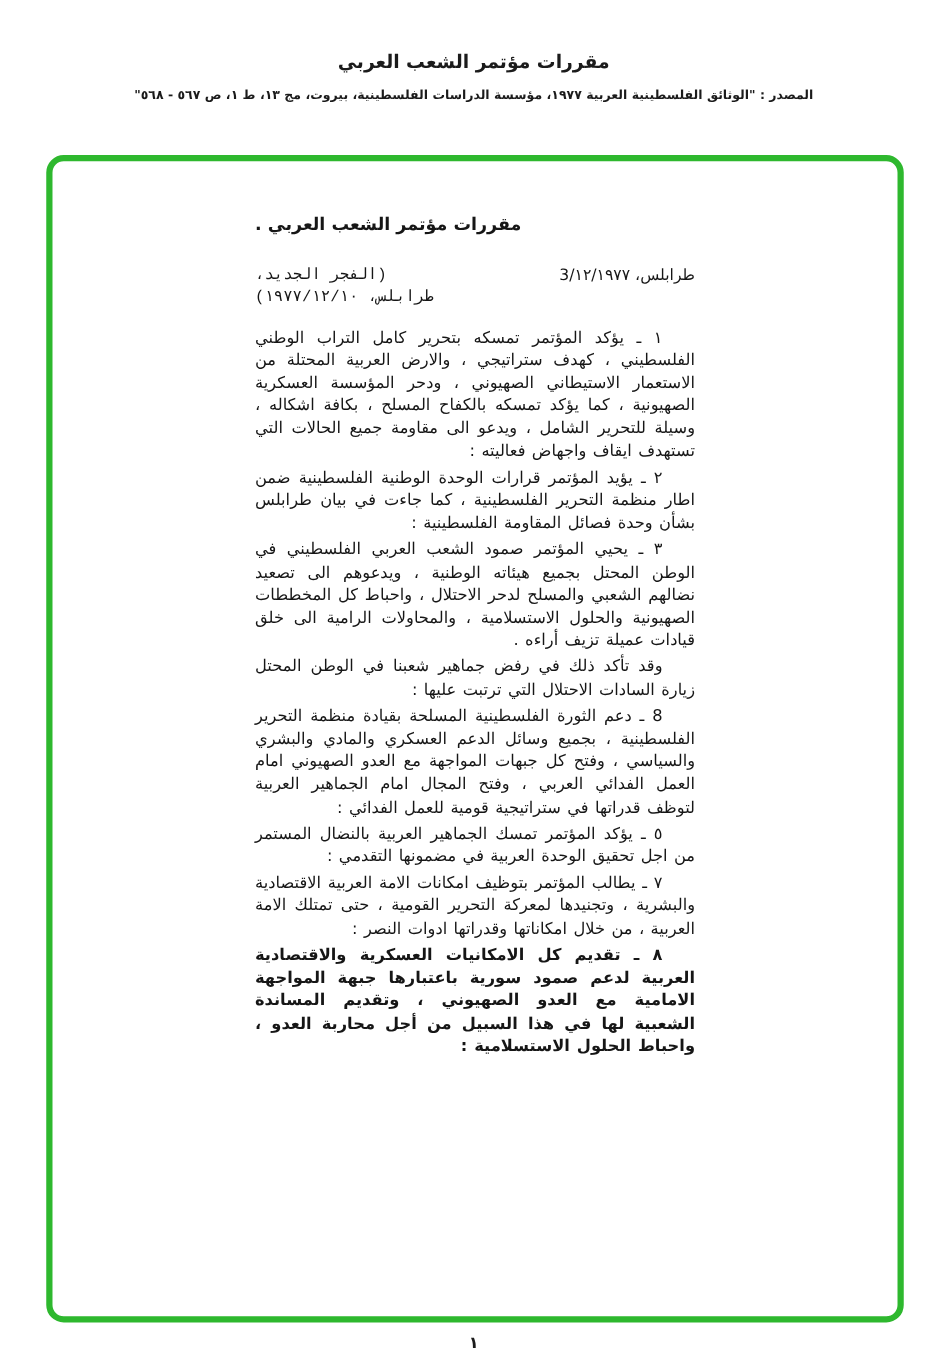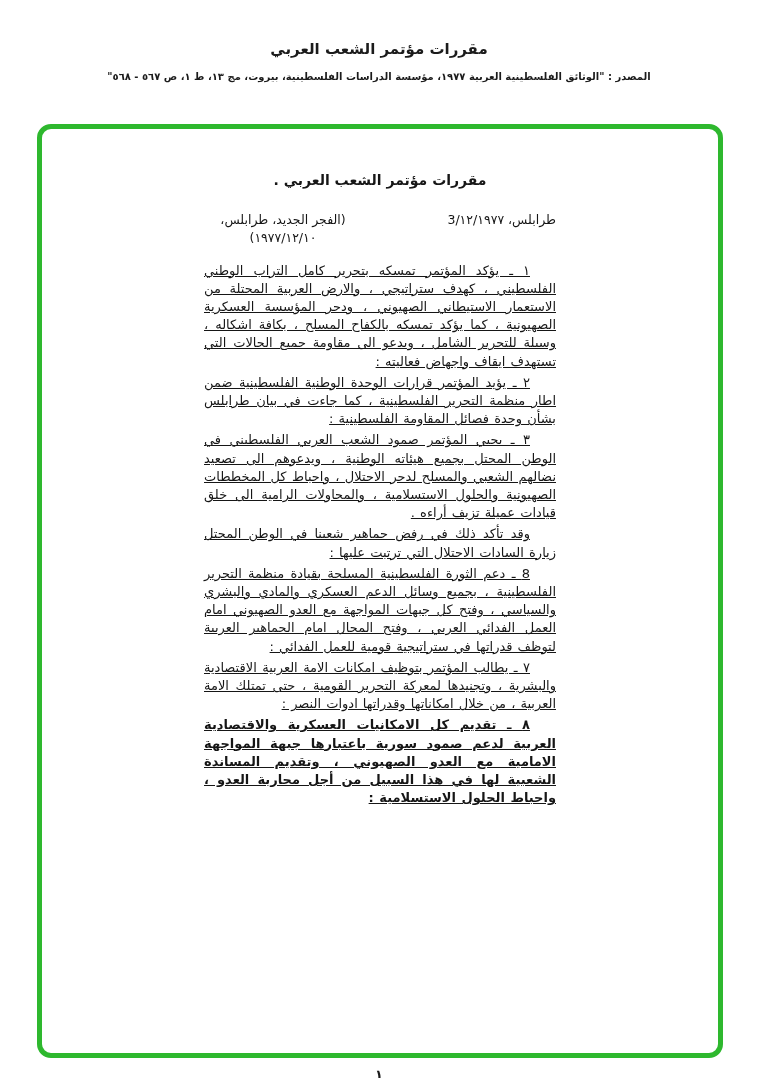--- a/index.html
+++ b/index.html
@@ -52,41 +52,41 @@
     margin: 42px auto 0 auto;
     text-align: justify;
     font-size: 13px;
     line-height: 18.2px;
     color: #161616;
   }
   .doc-title {
     font-size: 14px;
     font-weight: bold;
     margin-bottom: 22px;
-    text-align: center;
+    text-align: left;
   }
   .dateline {
     display: flex;
     justify-content: space-between;
     align-items: flex-start;
     margin-bottom: 14px;
     font-size: 12.5px;
   }
   .dateline .place-date {
     white-space: nowrap;
   }
   .dateline .publication {
     width: 158px;
-    text-align: center;
+    text-align: left;
+    font-family: Liberation Mono, monospace;
   }
   .para {
     text-indent: 26px;
     margin-bottom: 3px;
     word-spacing: 1px;
-    text-decoration: underline;
   }
   .para.bold {
     font-weight: bold;
   }
   .page-number {
     position: absolute;
     left: 0;
     right: 0;
     bottom: 8px;
     text-align: center;
@@ -112,20 +112,21 @@
       <div class="dateline">
         <span class="place-date">طرابلس، 3/١٢/١٩٧٧</span>
         <span class="publication">(الفجر الجديد، طرابلس، ١٩٧٧/١٢/١٠)</span>
       </div>
 
       <p class="para">١ ـ يؤكد المؤتمر تمسكه بتحرير كامل التراب الوطني الفلسطيني ، كهدف ستراتيجي ، والارض العربية المحتلة من الاستعمار الاستيطاني الصهيوني ، ودحر المؤسسة العسكرية الصهيونية ، كما يؤكد تمسكه بالكفاح المسلح ، بكافة اشكاله ، وسيلة للتحرير الشامل ، ويدعو الى مقاومة جميع الحالات التي تستهدف ايقاف واجهاض فعاليته :</p>
       <p class="para">٢ ـ يؤيد المؤتمر قرارات الوحدة الوطنية الفلسطينية ضمن اطار منظمة التحرير الفلسطينية ، كما جاءت في بيان طرابلس بشأن وحدة فصائل المقاومة الفلسطينية :</p>
       <p class="para">٣ ـ يحيي المؤتمر صمود الشعب العربي الفلسطيني في الوطن المحتل بجميع هيئاته الوطنية ، ويدعوهم الى تصعيد نضالهم الشعبي والمسلح لدحر الاحتلال ، واحباط كل المخططات الصهيونية والحلول الاستسلامية ، والمحاولات الرامية الى خلق قيادات عميلة تزيف أراءه .</p>
       <p class="para">وقد تأكد ذلك في رفض جماهير شعبنا في الوطن المحتل زيارة السادات الاحتلال التي ترتبت عليها :</p>
       <p class="para">8 ـ دعم الثورة الفلسطينية المسلحة بقيادة منظمة التحرير الفلسطينية ، بجميع وسائل الدعم العسكري والمادي والبشري والسياسي ، وفتح كل جبهات المواجهة مع العدو الصهيوني امام العمل الفدائي العربي ، وفتح المجال امام الجماهير العربية لتوظف قدراتها في ستراتيجية قومية للعمل الفدائي :</p>
+      <p class="para">٥ ـ يؤكد المؤتمر تمسك الجماهير العربية بالنضال المستمر من اجل تحقيق الوحدة العربية في مضمونها التقدمي :</p>
       <p class="para">٧ ـ يطالب المؤتمر بتوظيف امكانات الامة العربية الاقتصادية والبشرية ، وتجنيدها لمعركة التحرير القومية ، حتى تمتلك الامة العربية ، من خلال امكاناتها وقدراتها ادوات النصر :</p>
       <p class="para bold">٨ ـ تقديم كل الامكانيات العسكرية والاقتصادية العربية لدعم صمود سورية باعتبارها جبهة المواجهة الامامية مع العدو الصهيوني ، وتقديم المساندة الشعبية لها في هذا السبيل من أجل محاربة العدو ، واحباط الحلول الاستسلامية :</p>
 
     </div>
   </div>
 
   <div class="page-number">١</div>
 
 </div>
 

